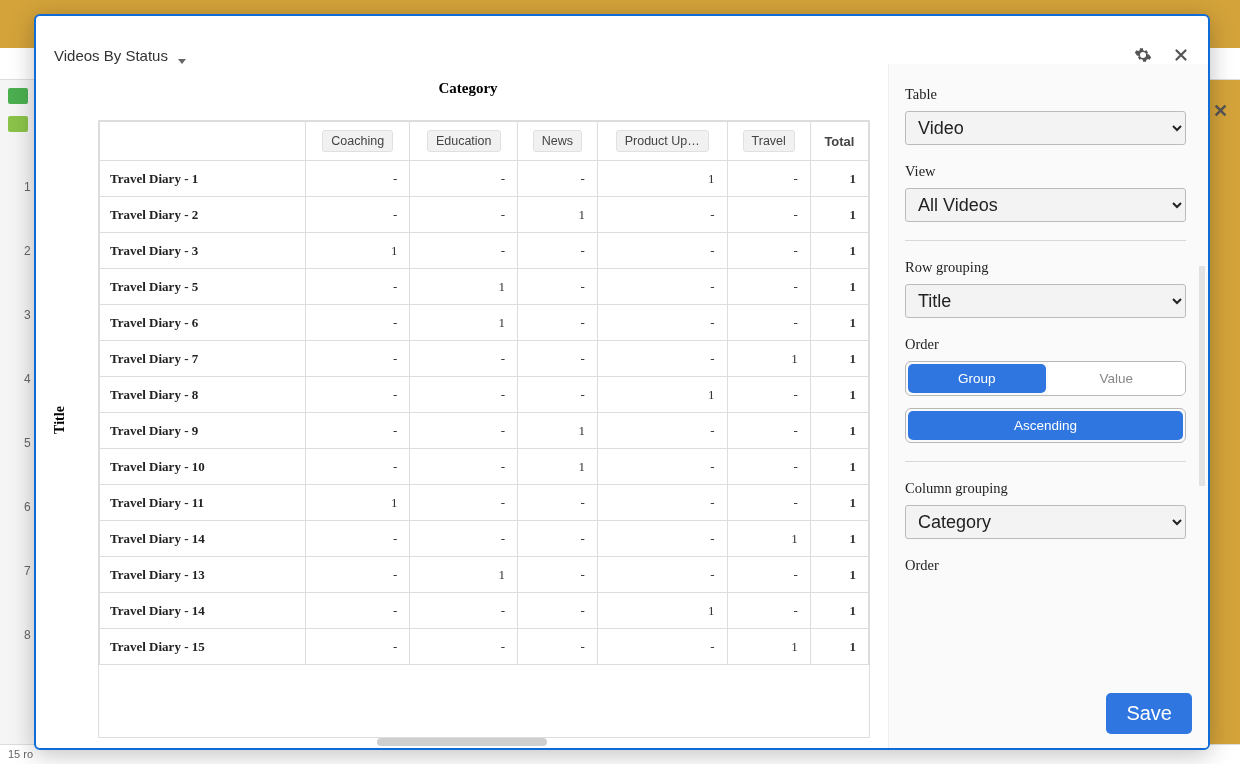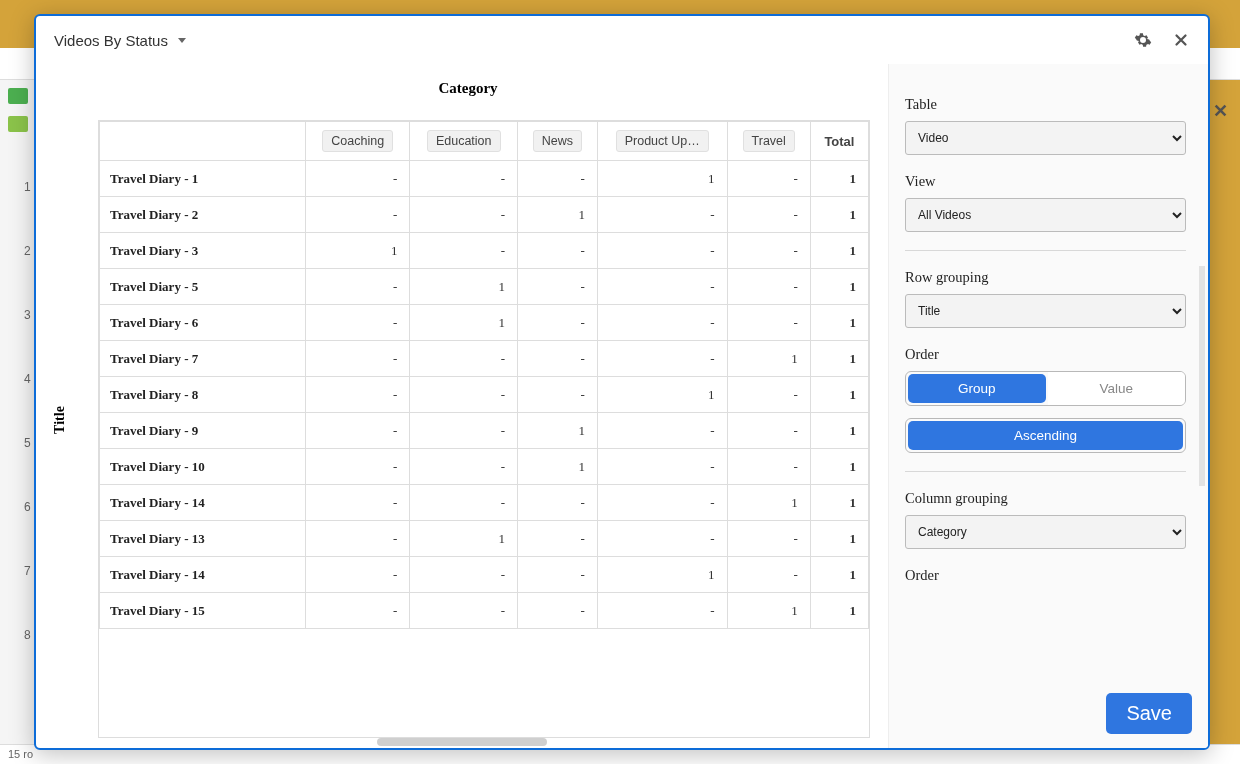--- a/index.html
+++ b/index.html
@@ -6,21 +6,21 @@
 body{font-family:Georgia,'Times New Roman',serif;background:#d4a33a;width:1240px;height:764px;overflow:hidden;position:relative}
 .bg-blur{position:absolute;inset:0;background:#d4a33a}
 .bg-toolbar{position:absolute;top:48px;left:0;right:0;height:32px;background:#fff;border-bottom:1px solid #ddd}
 .bg-sidebar{position:absolute;top:80px;left:0;width:36px;bottom:20px;background:#f5f5f5;border-right:1px solid #ddd}
 .bg-sidebar .ic{width:20px;height:16px;margin:8px auto 12px;background:#4caf50;border-radius:2px}
 .bg-sidebar .ic:first-child{background:#4caf50}
 .bg-nums{position:absolute;top:180px;left:24px;color:#666;font-size:12px;font-family:Arial,sans-serif}
 .bg-nums div{height:64px}
 .bg-footer{position:absolute;bottom:0;left:0;right:0;height:20px;background:#fff;border-top:1px solid #ddd;font-size:11px;font-family:Arial,sans-serif;padding:3px 8px;color:#666}
 .modal{position:absolute;top:14px;left:34px;right:30px;bottom:14px;background:#fff;border:2px solid #0d6cd8;border-radius:6px;box-shadow:0 4px 24px rgba(0,0,0,.25);display:flex;flex-direction:column;overflow:hidden}
-.modal-header{height:48px;display:flex;align-items:center;padding:0 18px;font-family:Arial,sans-serif}
+.modal-header{height:48px;display:flex;align-items:flex-end;padding:0 18px;font-family:Arial,sans-serif}
 .modal-title{font-size:15px;color:#333;font-weight:400}
 .dd-caret{display:inline-block;margin-left:10px;width:0;height:0;border-left:4px solid transparent;border-right:4px solid transparent;border-top:5px solid #666}
 .modal-header-right{margin-left:auto;display:flex;gap:20px}
 .hicon{cursor:pointer;color:#555}
 .hicon svg{width:18px;height:18px;display:block}
 .modal-body{flex:1;display:flex;overflow:hidden}
 .pivot-pane{flex:1;position:relative;padding:10px 18px 10px 30px;overflow:hidden}
 .cat-label{text-align:center;font-weight:700;font-size:15px;margin:6px 0 12px}
 .y-axis{position:absolute;left:10px;top:52%;transform:translateY(-50%) rotate(-90deg);font-weight:700;font-size:14px}
 .table-wrap{position:absolute;top:56px;left:62px;right:18px;bottom:10px;overflow:auto;border:1px solid #ddd}
@@ -28,22 +28,22 @@
 table.pivot th,table.pivot td{border:1px solid #ddd;padding:8px 10px;height:36px;white-space:nowrap}
 table.pivot thead th{background:#fff;font-family:Arial,sans-serif;color:#444;font-weight:400;text-align:center;font-size:13px}
 table.pivot thead th .pill{display:inline-block;background:#f1f1f1;border:1px solid #e0e0e0;border-radius:3px;padding:3px 8px;font-size:12.5px}
 table.pivot thead th.row-head{width:206px}
 table.pivot tbody td:first-child{font-weight:700;color:#222}
 table.pivot tbody td.num{text-align:right;padding-right:12px;color:#333}
 table.pivot tbody td.total{font-weight:700}
 .config-pane{width:320px;background:#fafafa;border-left:1px solid #eee;padding:16px 16px 14px;position:relative;font-family:Arial,sans-serif;display:flex;flex-direction:column}
 .config-scroll{flex:1;overflow-y:auto;padding-right:6px}
 .cfg-label{font-size:14.5px;color:#222;font-weight:400;margin:18px 0 8px;font-family:Georgia,serif}
-.cfg-label:first-child{margin-top:16px}
-.config-scroll select{width:100%;height:34px;border:1px solid #bbb;border-radius:3px;background:#f3f3f3;font-size:12px;padding:0 8px;font-family:Arial,sans-serif;color:#222}
+.cfg-label:first-child{margin-top:6px}
+.config-scroll select{width:100%;height:34px;border:1px solid #bbb;border-radius:3px;background:#f3f3f3;font-size:18px;padding:0 8px;font-family:Arial,sans-serif;color:#222}
 .seg{display:flex;border:1px solid #b8b8b8;border-radius:6px;overflow:hidden;height:35px;margin-bottom:12px}
 .seg button{flex:1;border:none;background:#fff;font-size:13.5px;color:#888;cursor:pointer;font-family:Arial,sans-serif}
 .seg button.active{background:#2f76e0;color:#fff;font-weight:500;border-radius:5px;margin:2px}
 .divider{height:1px;background:#d8d8d8;margin:18px 0 4px}
 .save-row{display:flex;justify-content:flex-end;padding-top:10px}
 .save-btn{background:#2f76e0;color:#fff;border:none;border-radius:5px;padding:9px 20px;font-size:20px;cursor:pointer;font-family:Arial,sans-serif}
 .vscroll-hint{position:absolute;right:2px;top:10px;bottom:70px;width:8px;background:linear-gradient(#ccc,#ccc) center/6px 220px no-repeat;border-radius:4px;opacity:.5}
 .hscroll-hint{position:absolute;bottom:2px;left:40%;width:170px;height:8px;background:#bbb;border-radius:4px;opacity:.7}
 .close-x{position:absolute;top:100px;right:12px;font-family:Arial,sans-serif;font-weight:bold;color:#555;font-size:18px}
 </style>
@@ -179,20 +179,29 @@
               <tr>
                 <td>Travel Diary - 10</td>
                 <td class="num">-</td>
                 <td class="num">-</td>
                 <td class="num">1</td>
                 <td class="num">-</td>
                 <td class="num">-</td>
                 <td class="num total">1</td>
               </tr>
               <tr>
+                <td>Travel Diary - 11</td>
+                <td class="num">1</td>
+                <td class="num">-</td>
+                <td class="num">-</td>
+                <td class="num">-</td>
+                <td class="num">-</td>
+                <td class="num total">1</td>
+              </tr>
+              <tr>
                 <td>Travel Diary - 14</td>
                 <td class="num">-</td>
                 <td class="num">-</td>
                 <td class="num">-</td>
                 <td class="num">-</td>
                 <td class="num">1</td>
                 <td class="num total">1</td>
               </tr>
               <tr>
                 <td>Travel Diary - 13</td>

